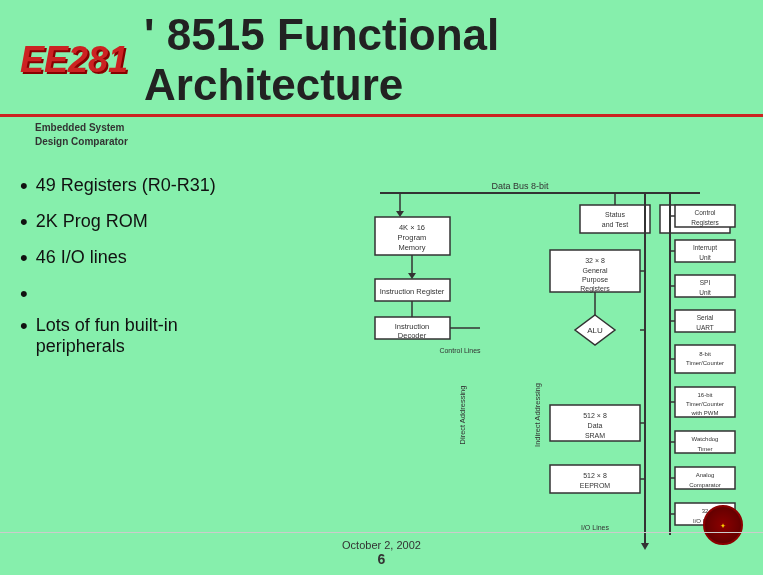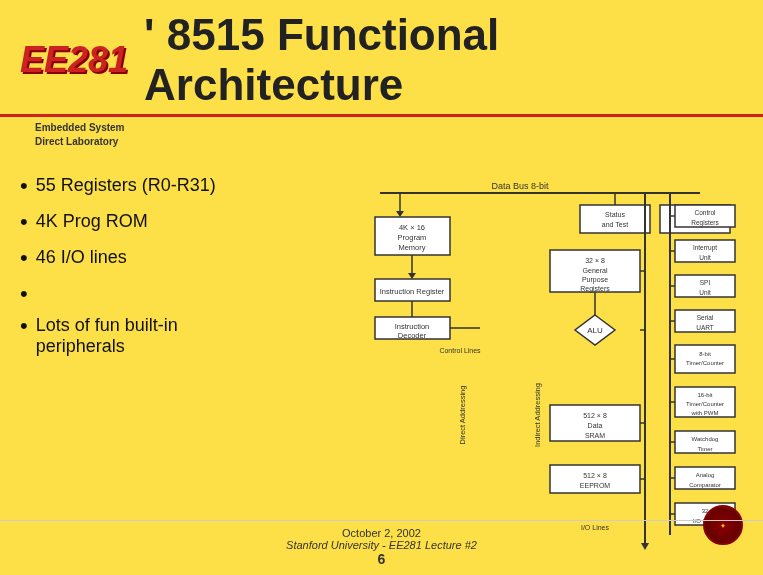--- a/index.html
+++ b/index.html
@@ -9,21 +9,21 @@
       height: 575px;
       background: #ffffff;
       font-family: Arial, Helvetica, sans-serif;
       overflow: hidden;
       position: relative;
     }
 
     .slide {
       width: 763px;
       height: 575px;
-      background: #fde047;
+      background: #86efac;
       position: relative;
     }
 
     
     .header {
       display: flex;
       align-items: center;
       padding: 10px 20px 0 20px;
       gap: 16px;
     }
@@ -156,32 +156,32 @@
 <div class="slide">
 
   <div class="header">
     <div class="logo">EE281</div>
     <div class="title">' 8515 Functional Architecture</div>
   </div>
   <div class="red-line"></div>
 
   <div class="subtitle">
     <span>Embedded System</span><br>
-    <span>Direct Laboratory</span>
+    <span>Design Comparator</span>
   </div>
 
   <div class="content">
 
     <div class="bullet-list">
       <ul>
         <li>
-            <span>55 Registers (R0-R31)</span>
+            <span>49 Registers (R0-R31)</span>
           </li>
         <li>
-            <span>4K Prog ROM</span>
+            <span>2K Prog ROM</span>
           </li>
         <li>
             <span>46 I/O lines</span>
           </li>
         <li style="display:flex; flex-direction:column;">
           <div style="display:flex; align-items:flex-start; gap:8px;">
             <span style="font-size:22px; flex-shrink:0; margin-top:-2px;">•</span>
             <span>Lots of fun built-in<br>peripherals</span>
           </div>
         </li>
@@ -314,17 +314,16 @@
     </div>
 
   </div>
 
   <div class="stanford-seal">
     <span style="font-size:6px; color:#FFD700;">✦</span>
   </div>
 
   <div class="footer">
     <span>October 2, 2002</span>
-    <span class="footer-center">Stanford University - EE281 Lecture #2</span>
     <span class="footer-right">6</span>
   </div>
 
 </div>
 
 </body></html>

